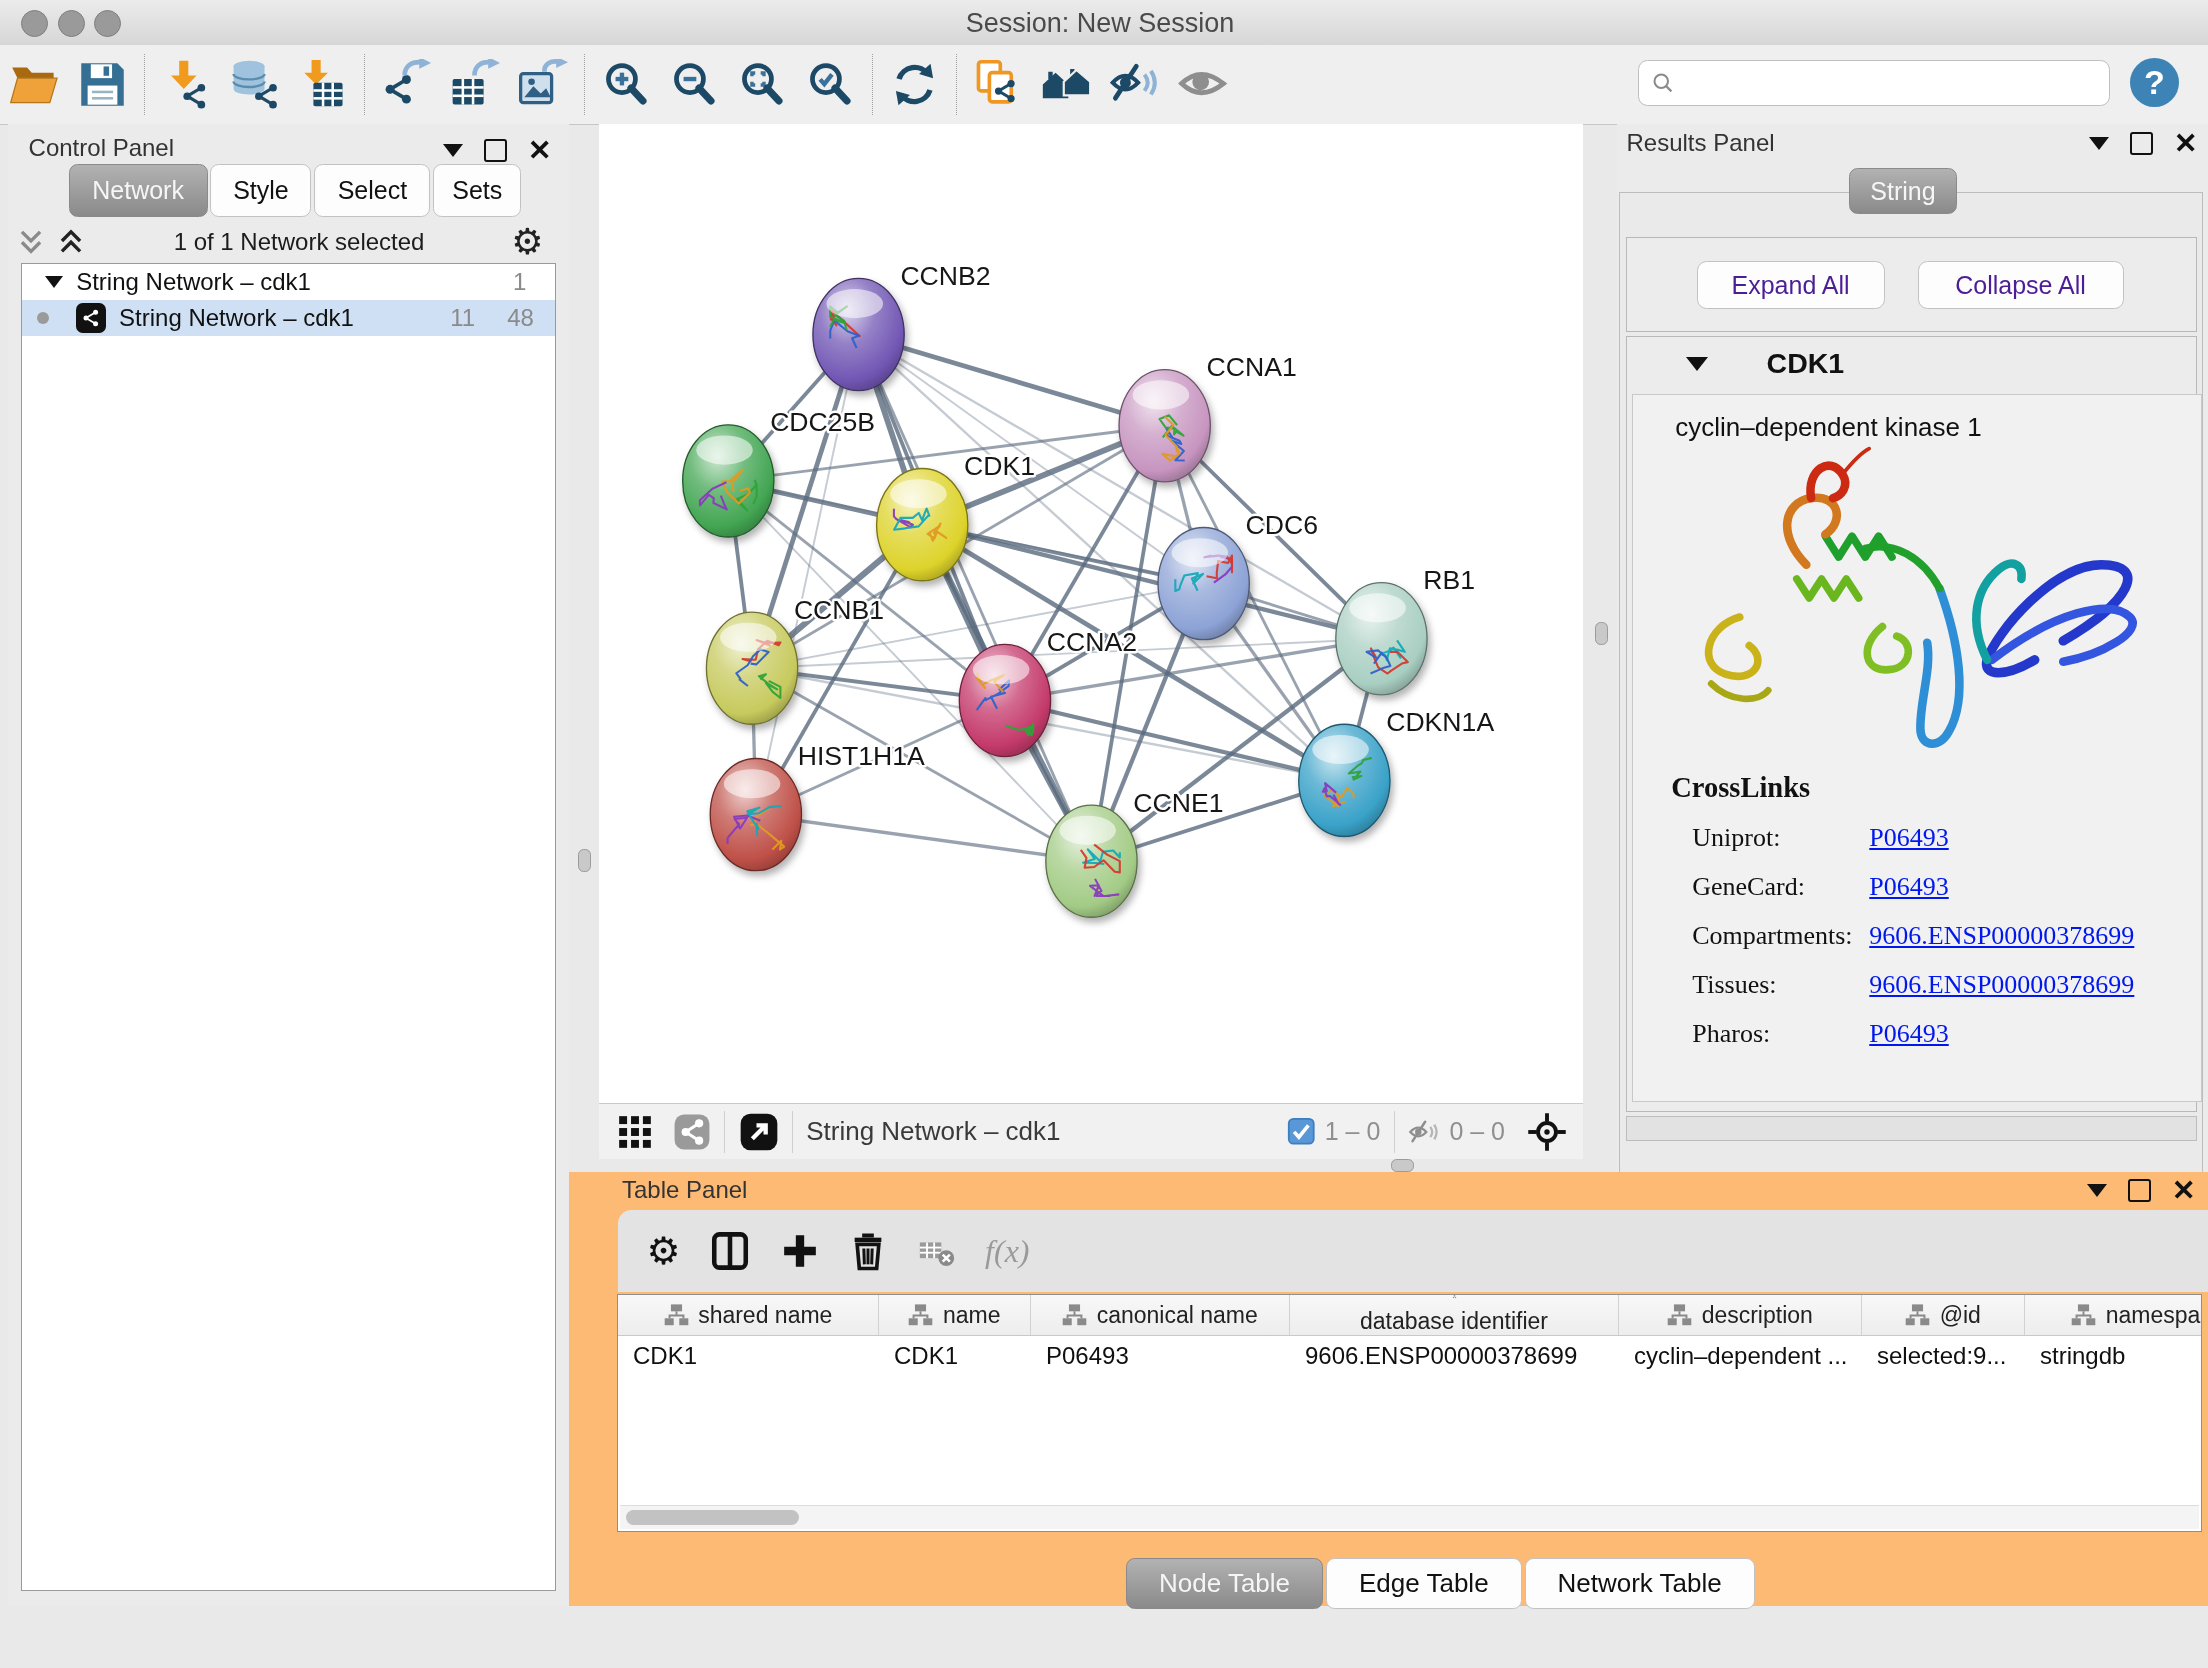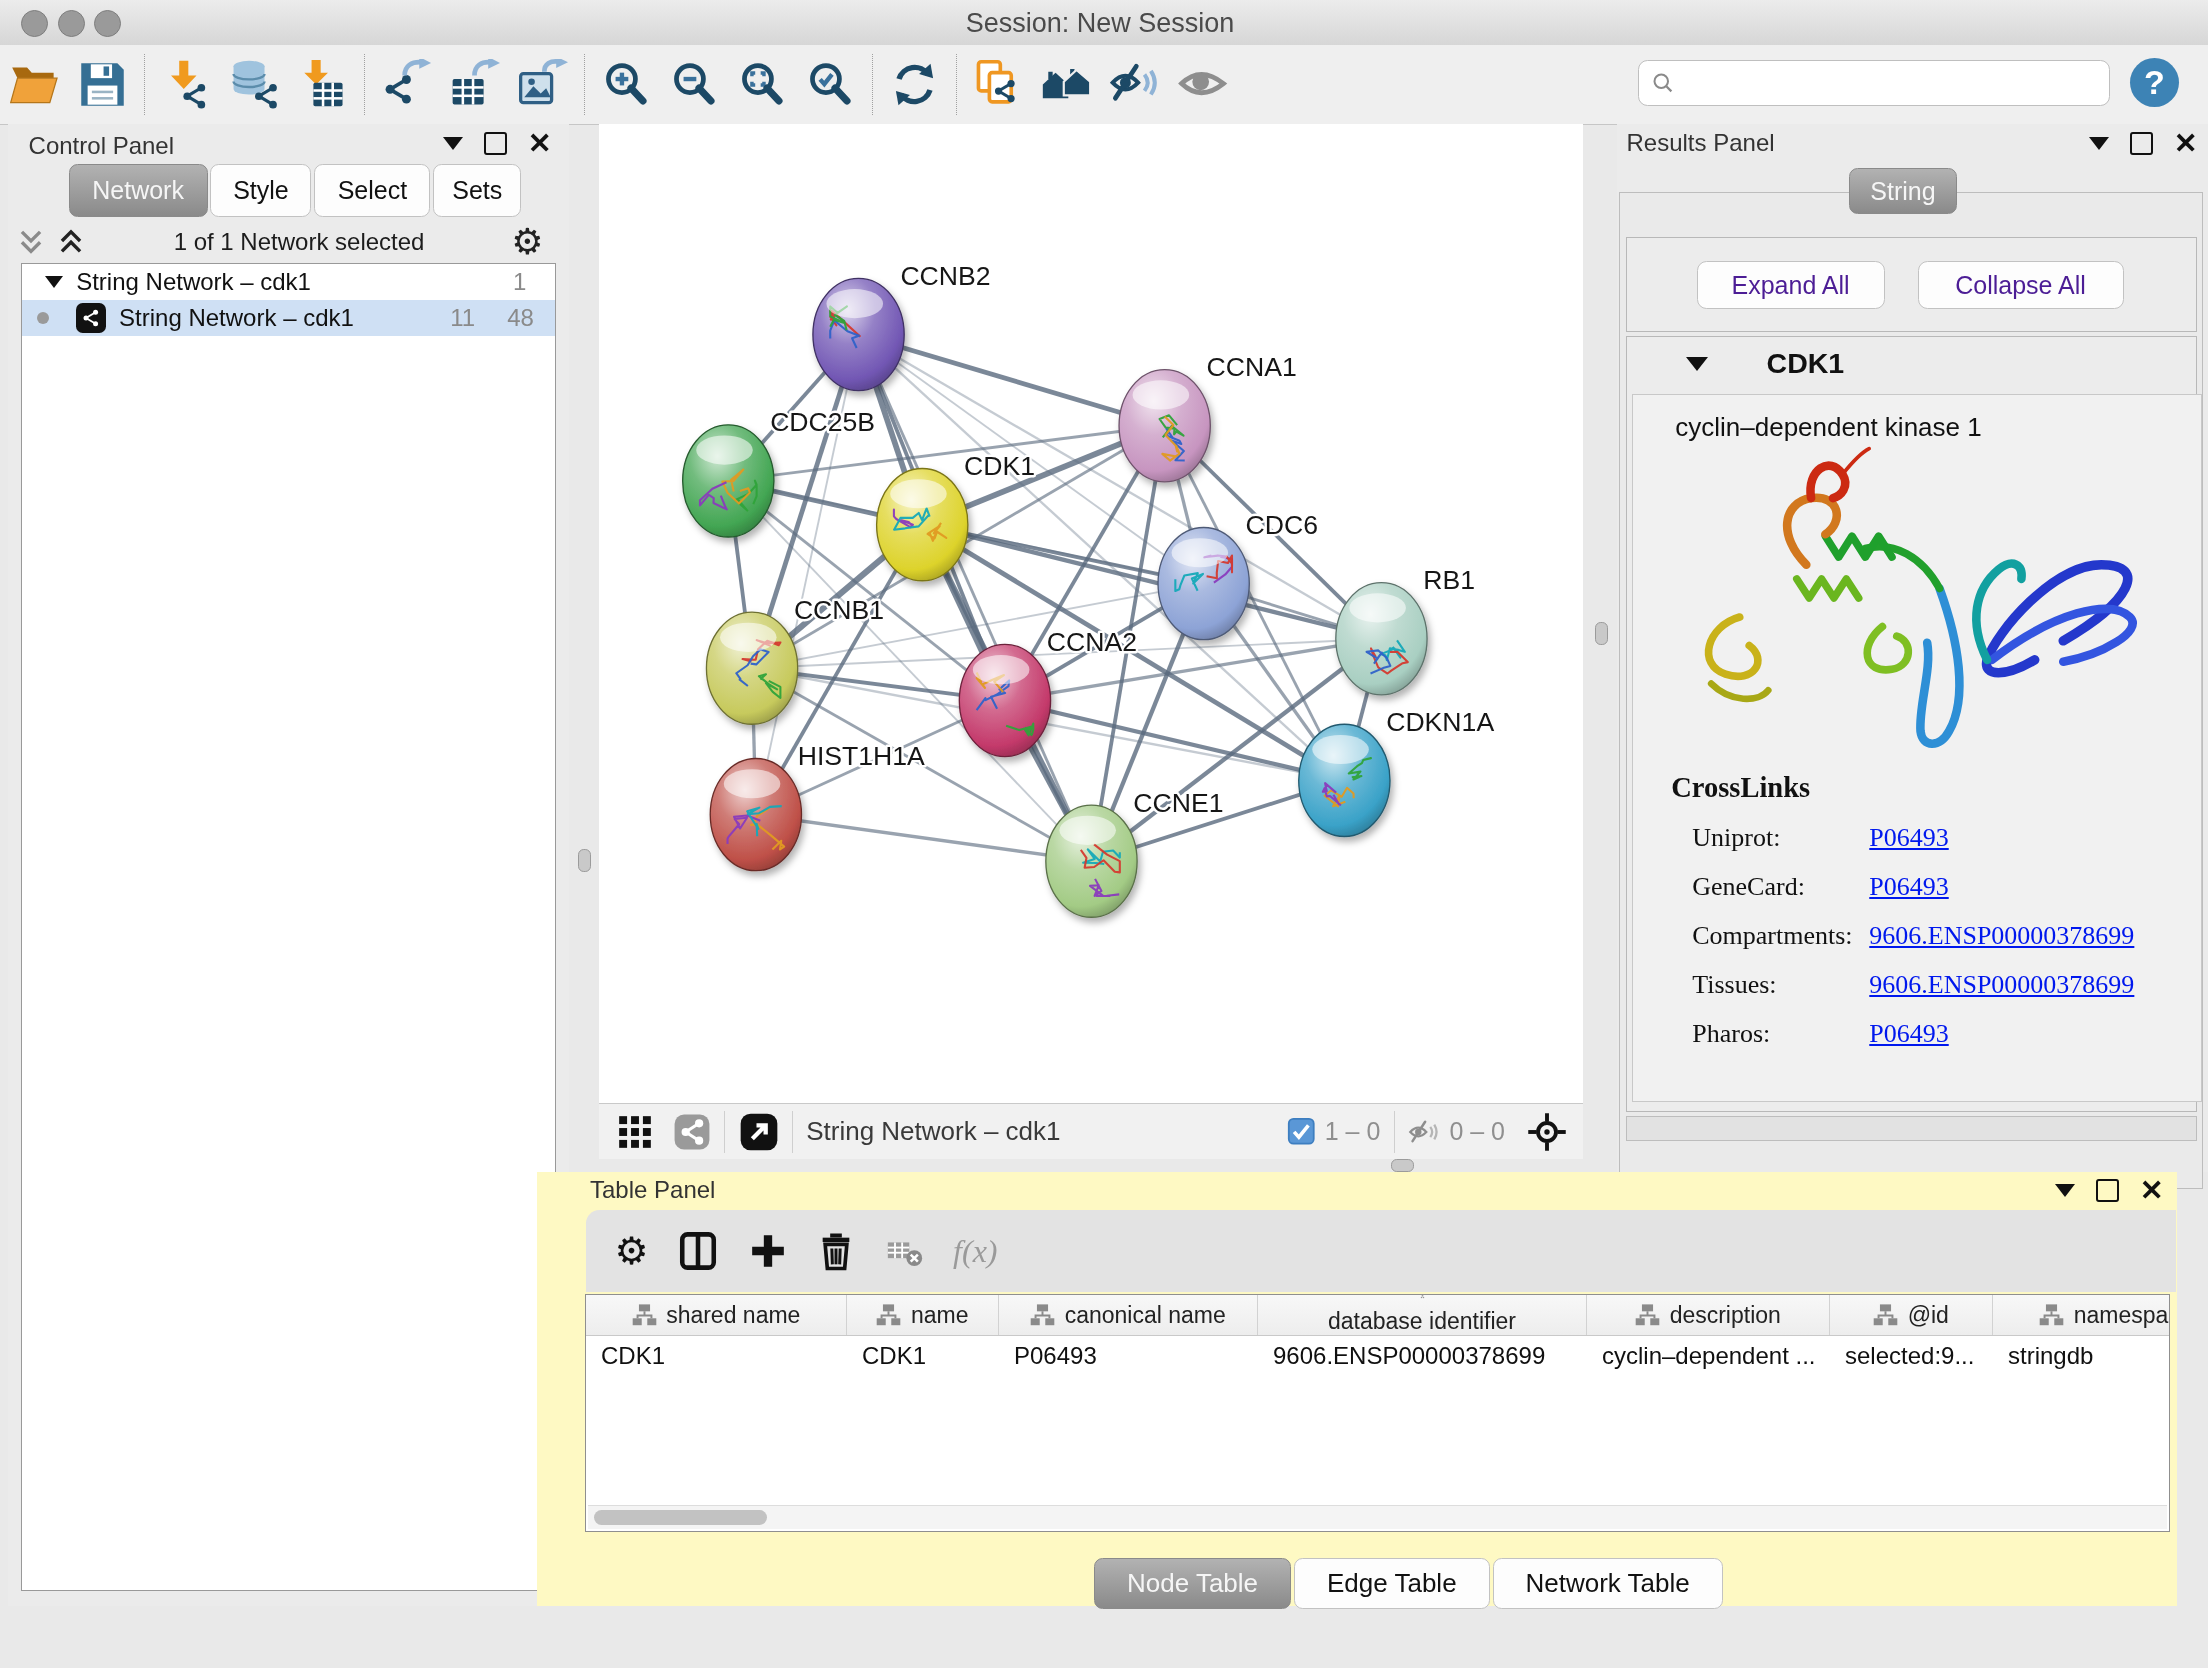--- a/index.html
+++ b/index.html
@@ -21,21 +21,21 @@
   
   .panel-title{font-size:24px;color:#333;}
   .win-mini{display:flex;align-items:center;gap:21px;}
   .mini-collapse{width:0;height:0;border-left:10.5px solid transparent;border-right:10.5px solid transparent;border-top:13.3px solid #111;}
   .mini-float{width:19px;height:19px;border:2.9px solid #111;border-radius:2.9px;}
   .mini-close{font-size:28.5px;font-weight:bold;color:#111;line-height:19px;}
   .tab{height:53px;display:flex;align-items:center;justify-content:center;font-size:25px;border:1px solid #c2c2c2;background:#fdfdfd;color:#111;border-radius:8.6px;box-sizing:border-box;}
   .tab.sel{background:linear-gradient(#b2b2b2,#8a8a8a);color:#f6f6f6;border-color:#8a8a8a;}
   
   .control-panel{position:absolute;left:7.6px;top:124px;width:561px;height:1482px;background:#ebebeb;}
-  .cp-head{position:absolute;left:0;top:8px;width:100%;height:38px;display:flex;align-items:flex-start;}
+  .cp-head{position:absolute;left:0;top:0;width:100%;height:38px;display:flex;align-items:flex-end;}
   .cp-head .panel-title{margin-left:21px;flex:1;}
   .cp-head .win-mini{margin-right:17px;}
   .cp-tabs{position:absolute;left:61px;top:40px;display:flex;gap:2.9px;}
   .cp-status{position:absolute;left:0;top:99px;width:100%;height:38px;display:flex;align-items:center;}
   .chev{width:32px;height:28.5px;margin-left:7.6px;}
   .cp-status .stext{flex:1;text-align:center;font-size:24px;color:#1c1c1c;}
   .gear{font-size:36px;color:#222;margin-right:25px;line-height:36px;}
   .cp-list{position:absolute;left:13.3px;top:139px;width:535px;height:1328px;background:#fff;border:1.9px solid #999;box-sizing:border-box;}
   .tree-row{height:36px;display:flex;align-items:center;font-size:24px;color:#111;}
   .tree-row .count{color:#8a8a8a;}
@@ -72,21 +72,21 @@
   .rp-node-name{font-size:28.5px;font-weight:bold;color:#111;margin-left:59px;}
   .rp-sub{position:absolute;left:5.7px;top:57px;width:570px;height:708px;background:#f1f1f1;border:1px solid #c8c8c8;box-sizing:border-box;padding-left:17px;}
   .rp-desc{font-size:26px;color:#111;margin:17px 0 0 25px;}
   .crosslinks{position:absolute;left:38px;top:377px;font-family:"Liberation Serif",serif;}
   .cl-head{font-size:28.5px;font-weight:bold;color:#111;}
   .cl-row{display:flex;margin-top:19px;}
   .cl-label{width:177px;font-size:26px;color:#111;margin-left:21px;}
   .cl-value{font-size:26px;color:#0018ee;text-decoration:underline;}
   .rp-scrollstrip{position:absolute;left:5.7px;top:923px;width:571px;height:25px;background:#e2e2e2;border:1px solid #bdbdbd;box-sizing:border-box;}
   
-  .table-panel{position:absolute;left:537px;top:1172px;width:1640px;height:434px;background:#fef9c3;}
+  .table-panel{position:absolute;left:569px;top:1172px;width:1640px;height:434px;background:#fdba74;}
   .tp-head{position:absolute;left:0;top:0;width:100%;height:36px;display:flex;align-items:center;}
   .tp-head .panel-title{margin-left:53px;flex:1;}
   .tp-head .win-mini{margin-right:13.3px;}
   .tp-toolstrip{position:absolute;left:49px;top:38px;width:1590px;height:82px;background:#e3e3e3;border-radius:13.3px 0 0 0;display:flex;align-items:center;}
   .tp-toolstrip .ticon{margin-left:28.5px;display:flex;align-items:center;}
   .fx{font-family:"Liberation Serif",serif;font-style:italic;font-size:32px;color:#9a9a9a;}
   .tablebox{position:absolute;left:48px;top:122px;width:1585px;height:238px;background:#fff;border:1.9px solid #8f8f8f;box-sizing:border-box;overflow:hidden;}
   .thead{display:flex;height:40px;border-bottom:1px solid #c9c9c9;background:linear-gradient(#f8f8f8,#ededed);}
   .th{display:flex;align-items:center;justify-content:center;gap:9.5px;border-right:1px solid #d2d2d2;font-size:23px;color:#222;box-sizing:border-box;flex:0 0 auto;overflow:hidden;white-space:nowrap;}
   .trow{display:flex;height:40px;}

